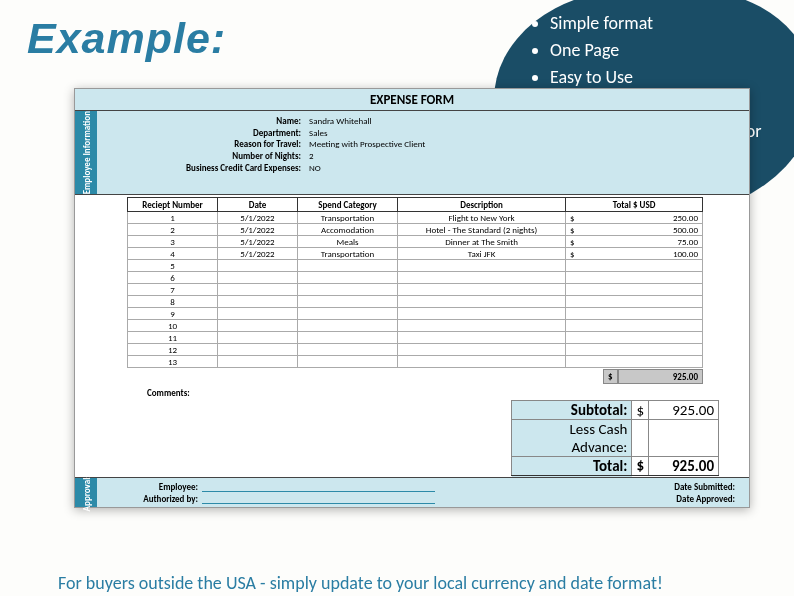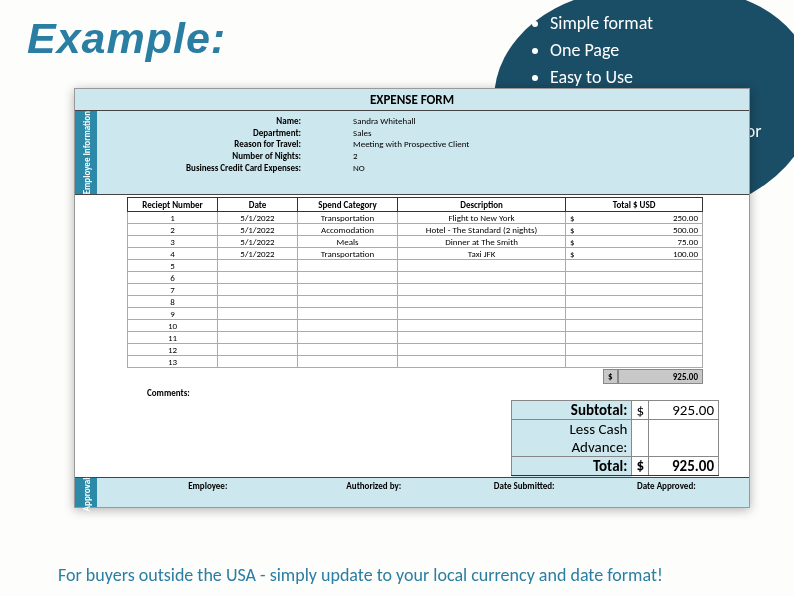--- a/index.html
+++ b/index.html
@@ -71,21 +71,21 @@
   justify-content: center;
   font-weight: bold;
   font-size: 9px;
 }
 .vlabel span { writing-mode: vertical-rl; transform: rotate(180deg); text-align: center; }
 .emp-grid {
   flex: 1;
   background: #cce7ee;
   padding: 4px 0;
 }
-.emp-row { display: flex; line-height: 1.3; gap: 44px; }
+.emp-row { display: flex; line-height: 1.3; }
 .emp-label { width: 210px; text-align: right; padding-right: 6px; font-weight: bold; }
 .emp-val { padding-left: 2px; }
 .table-wrap { padding: 2px 46px 0 52px; }
 table.expense { width: 100%; border-collapse: collapse; font-size: 9px; }
 table.expense th {
   border: 1px solid #333;
   background: #fff;
   font-weight: bold;
   padding: 1px 2px;
 }
@@ -134,30 +134,30 @@
   border-top: 1px solid #444;
 }
 .approvals .vlabel { background: #2c8aa8; }
 .appr-body {
   flex: 1;
   background: #cce7ee;
   display: flex;
   padding: 2px 10px;
   font-size: 9px;
 }
-.appr-col { display: flex; justify-content: space-around; }
+.appr-col { display: flex; flex-direction: column; justify-content: space-around; }
 .appr-left { width: 55%; }
 .appr-right { width: 45%; text-align: right; }
 .appr-row { display: flex; }
 .appr-lbl { font-weight: bold; text-align: right; width: 95px; padding-right: 4px; }
 .appr-line { flex: 1; border-bottom: 1px solid #2c8aa8; margin-right: 20px; }
 .appr-rlbl { font-weight: bold; text-align: right; width: 100%; padding-right: 4px; }
 .bottom-note {
   position: absolute;
-  bottom: 8px;
+  bottom: 0;
   left: 58px;
   right: 58px;
   color: #2a7da3;
   font-size: 18px;
   line-height: 1.4;
 }
 </style>
 </head>
 <body>
 

